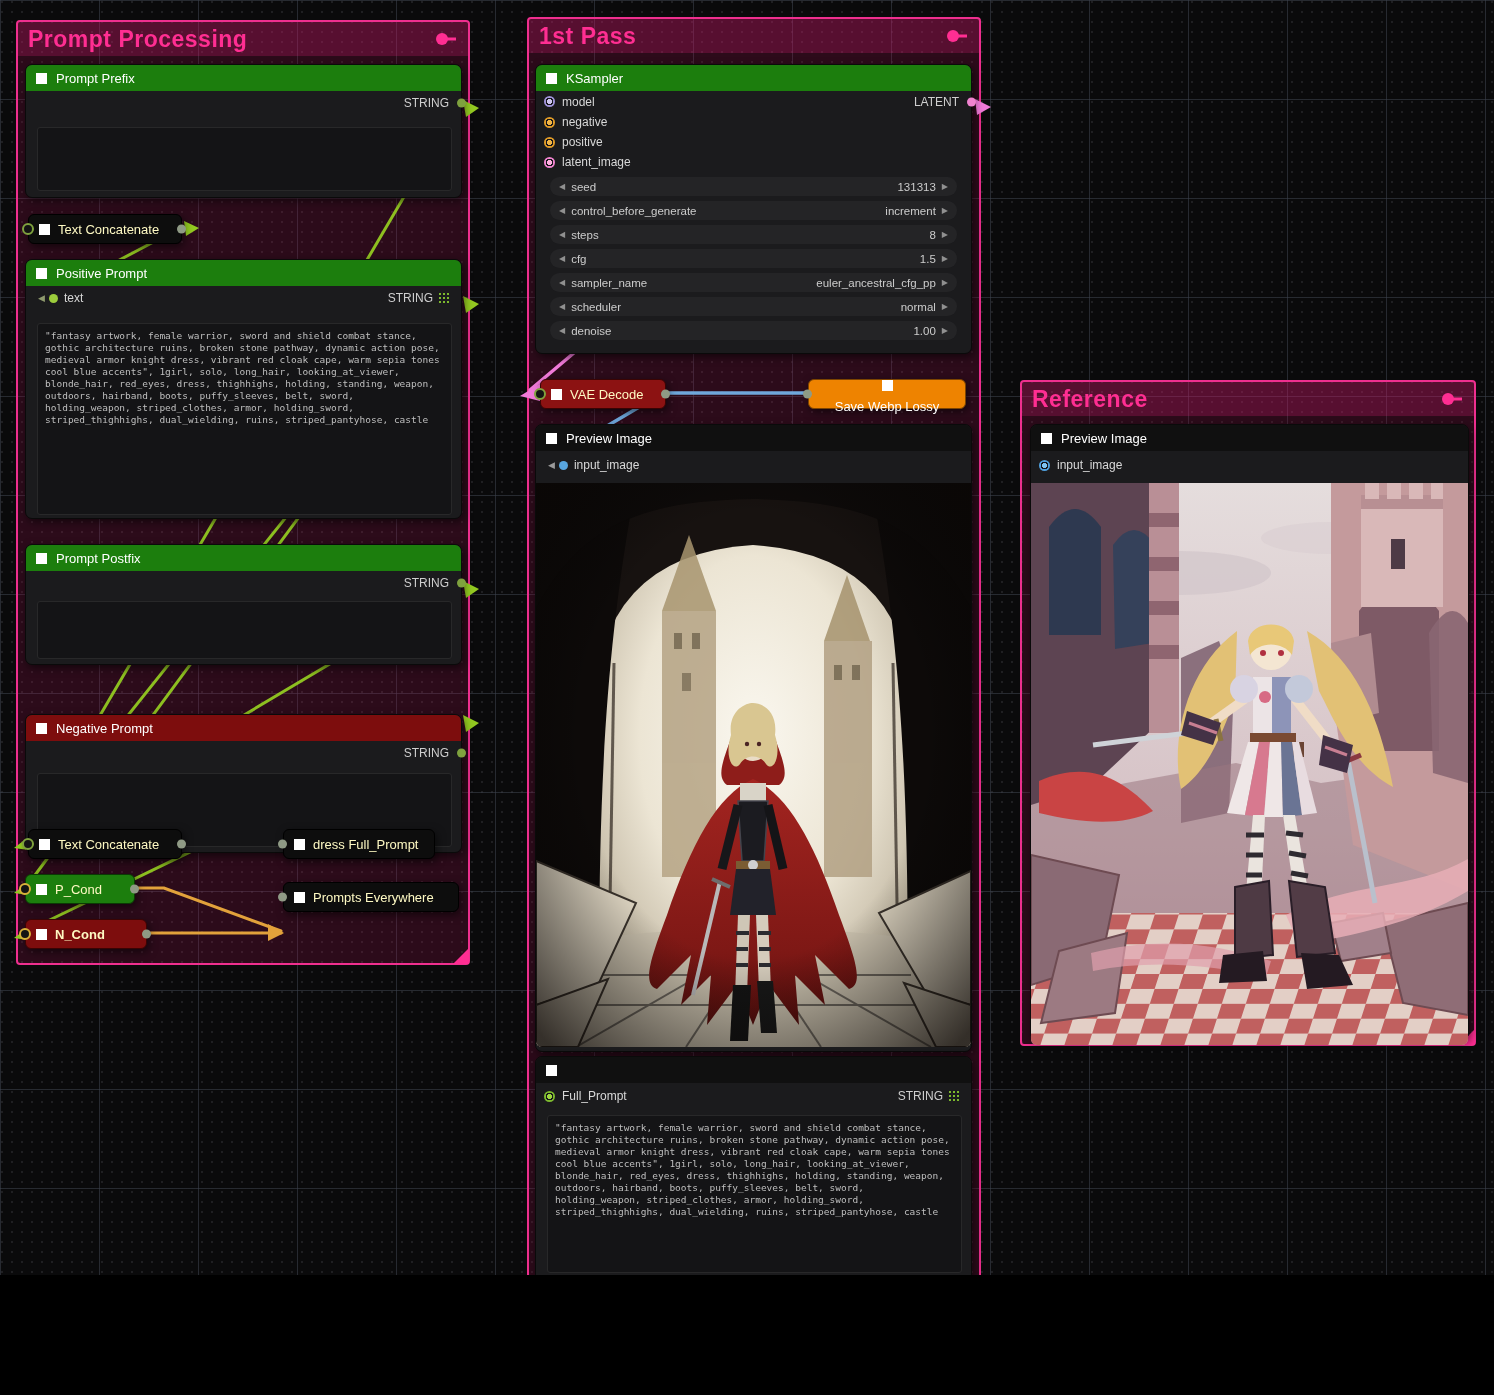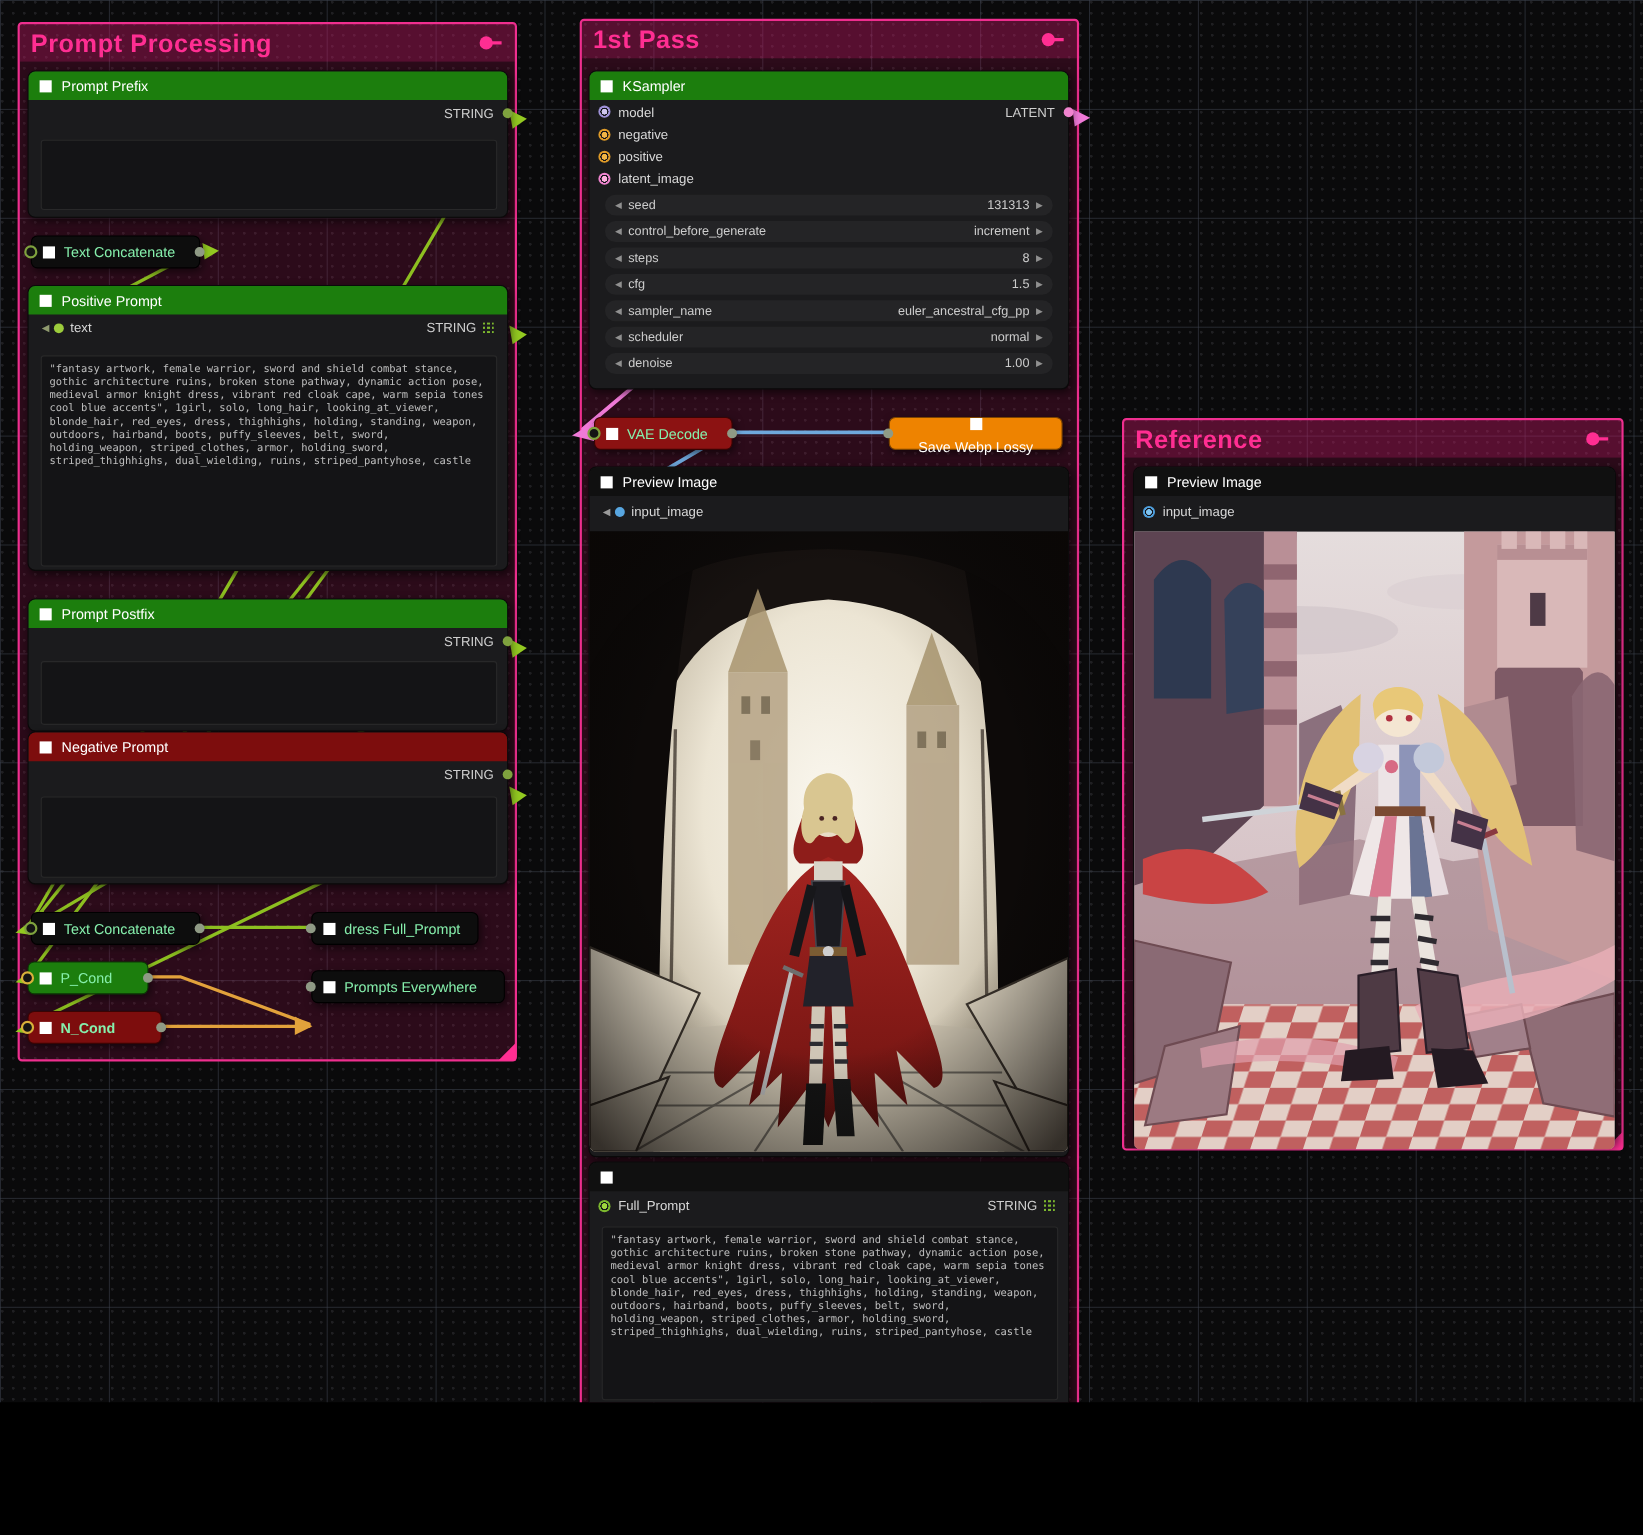--- a/index.html
+++ b/index.html
@@ -46,21 +46,21 @@
   .slot-arrow{font-size:9px;color:#8f9a6e;margin-right:4px;}
   .gray-arrow{color:#9a9a9a;}
   .textarea{position:absolute;left:11px;right:9px;background:#141416;border:1px solid #282829;
     border-radius:3px;font-family:"DejaVu Sans Mono",monospace;font-size:9.5px;line-height:12px;
     color:#bfbfbf;padding:6px 7px;white-space:pre-wrap;overflow:hidden;}
   .widget{height:19px;margin:5px 14px 0 14px;background:#242426;border-radius:10px;
     display:flex;align-items:center;padding:0 9px;font-size:11.5px;color:#cccccc;gap:6px;}
   .warr{font-size:8px;color:#909090;flex:0 0 auto;}
   .wname{flex:0 0 auto;} .wval{margin-left:auto;text-align:right;}
   .cnode{position:absolute;height:28px;border-radius:6px;display:flex;align-items:center;
-    gap:8px;padding:0 10px;font-size:13px;color:#86efac;z-index:3;
+    gap:8px;padding:0 10px;font-size:13px;color:#fef9c3;z-index:3;
     box-shadow:2px 3px 8px rgba(0,0,0,.55);}
   .cn-black{background:#0d0d0d;border:1px solid #000;}
   .cn-green{background:#1c7e0d;border:1px solid #0b3a04;}
   .cn-red{background:#7d0d0d;border:1px solid #3a0404;}
   .cn-dred{background:#8c1212;border:1px solid #3a0404;}
   .cn-orange{background:#ee8300;border:1px solid #7c4400;color:#fff;}
   .ring{position:absolute;left:-7px;top:50%;transform:translateY(-50%);width:8px;height:8px;
     border-radius:50%;background:#141414;}
   .ring-green{border:2.5px solid #7fa23e;} .ring-gold{border:2.5px solid #d8b13a;}
   .grid-icon{display:inline-block;width:10px;height:10px;
@@ -197,21 +197,21 @@
     </div>
     <div class="slot-row">
       <span class="out-label">
           <span>STRING</span>
         </span>
       <span class="dot dot-string edge-out" style="top:12px;"></span>
     </div>
     <div class="textarea" style="top:56px;height:44px;"></div>
   </div>
 
-  <div class="node" style="left:25px;top:665px;width:435px;height:137px;">
+  <div class="node" style="left:25px;top:714px;width:435px;height:137px;">
     <div class="node-header hdr-red">
       <span class="collapse-box"></span>
       <span>Negative Prompt</span>
     </div>
     <div class="slot-row">
       <span class="out-label">
           <span>STRING</span>
         </span>
       <span class="dot dot-string edge-out" style="top:12px;"></span>
     </div>

